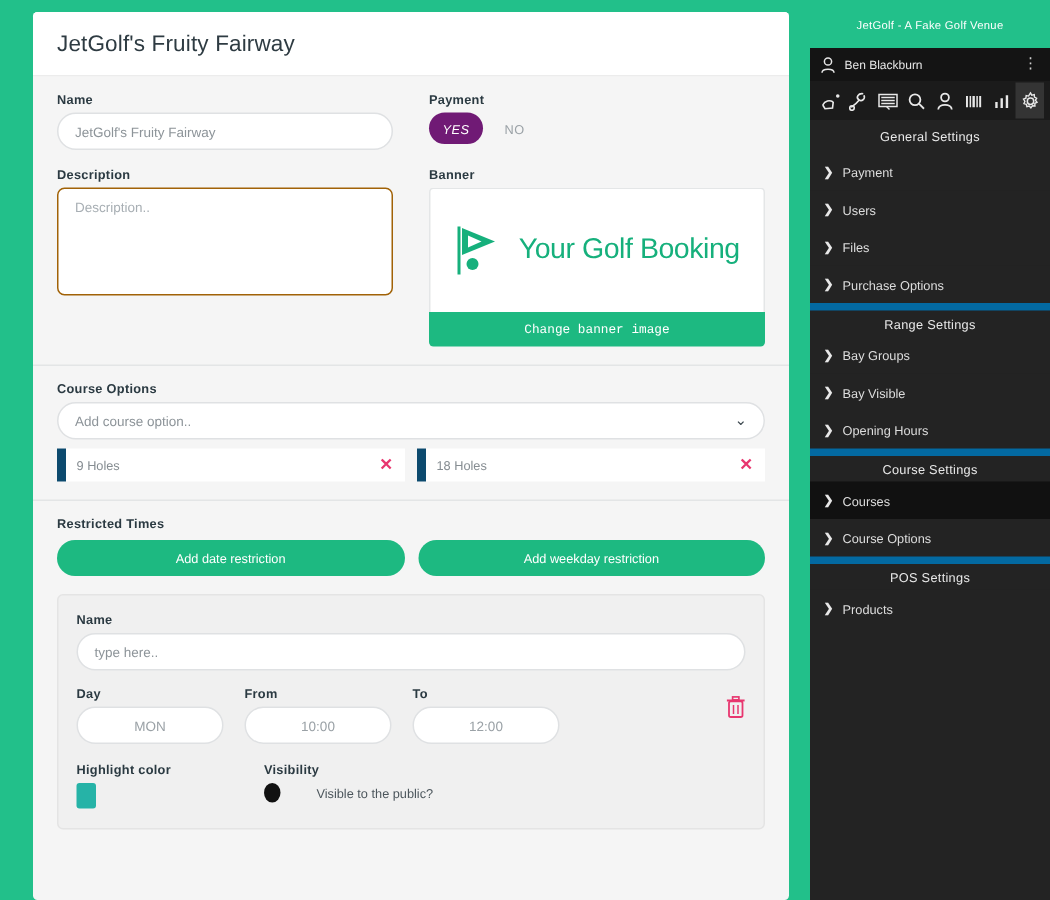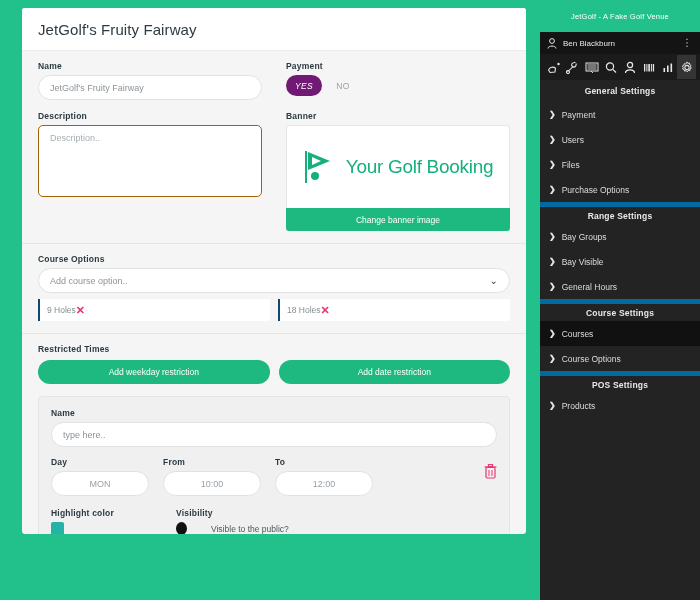--- a/index.html
+++ b/index.html
@@ -14,21 +14,21 @@
   
   .main {
     width: 540px; height: 600px;
     background: #22c08a;
     padding: 8px 14px 0 22px;
     overflow: hidden;
   }
   .card {
     background: #f5f5f5;
     border-radius: 3px;
-    height: 526px;
+    height: 592px;
     overflow: hidden;
     position: relative;
   }
   .card-header {
     background: #ffffff;
     padding: 13px 16px 12px 16px;
     border-bottom: 1px solid #ececec;
   }
   .card-title {
     font-size: 15px;
@@ -108,47 +108,47 @@
     font-family: "Liberation Sans", sans-serif;
   }
   .banner-btn {
     background: #1db981;
     color: #fff;
     height: 23px;
     border-radius: 0 0 3px 3px;
     display: flex; align-items: center; justify-content: center;
     font-size: 8.5px;
     border: none; width: 100%;
-    font-family: Liberation Sans, sans-serif;
+    font-family: Liberation Mono, monospace;
     cursor: pointer;
   }
 
   
   .section {
     border-top: 1px solid #e3e5e6;
     margin: 12px -16px 0 -16px;
     padding: 10px 16px 0 16px;
   }
   .select-wrap { position: relative; }
   .select-wrap .chev {
     position: absolute; right: 12px; top: 50%;
     transform: translateY(-50%);
     color: #3a464d; font-size: 10px; line-height: 1;
   }
   .chips { display: flex; gap: 8px; margin-top: 6px; }
   .chip {
     flex: 1;
     background: #fff;
-    border-left: 2px solid #0c4a6e;
+    border-left: 6px solid #0c4a6e;
     height: 22px;
     display: flex; align-items: center;
     padding: 0 8px 0 7px;
     font-size: 8.5px;
     color: #868d92;
-    justify-content: flex-start;
+    justify-content: space-between;
   }
   .chip-x { color: #e8366f; font-size: 11px; font-weight: bold; line-height: 1; cursor: pointer; }
 
   .btn-row { display: flex; gap: 9px; margin-top: 6px; }
   .btn-green {
     flex: 1;
     background: #1db981;
     color: #fff;
     border: none;
     height: 24px;
@@ -216,21 +216,21 @@
     color: #e8e8e8;
     cursor: pointer;
   }
   .ibtn.active { background: #343434; }
   .side-scroll { flex: 1; background: #232323; overflow: hidden; }
   .grp-head {
     height: 22px;
     background: #232323;
     color: #e9e9e9;
     font-size: 8.5px;
-    font-weight: bold;
+    font-weight: normal;
     display: flex; align-items: center; justify-content: center;
     letter-spacing: .2px;
   }
   .grp-sep { border-top: 5px solid #0369a1; }
   .nav-item {
     height: 25px;
     display: flex; align-items: center;
     gap: 6px;
     padding-left: 9px;
     color: #ddd;
@@ -306,22 +306,22 @@
             <div class="chip">
               <span>18 Holes</span>
               <span class="chip-x">✕</span>
             </div>
           </div>
         </div>
 
         <div class="section">
           <span class="flabel">Restricted Times</span>
           <div class="btn-row">
+            <button class="btn-green">Add date restriction</button>
             <button class="btn-green">Add weekday restriction</button>
-            <button class="btn-green">Add date restriction</button>
           </div>
 
           <div class="restrict-panel">
             <span class="flabel">Name</span>
             <div class="finput">type here..</div>
 
             <svg class="trash" width="13" height="15" viewBox="0 0 13 15">
               <rect x="2" y="3.5" width="9" height="10.5" rx="1.2" fill="none" stroke="#e8366f" stroke-width="1.2"></rect>
               <line x1="0.6" y1="3" x2="12.4" y2="3" stroke="#e8366f" stroke-width="1.3"></line>
               <rect x="4.4" y="0.6" width="4.2" height="2" fill="none" stroke="#e8366f" stroke-width="1.1"></rect>
@@ -460,21 +460,21 @@
       <div class="nav-item">
         <span class="nav-chev">❯</span>
         <span>Bay Groups</span>
       </div>
       <div class="nav-item">
         <span class="nav-chev">❯</span>
         <span>Bay Visible</span>
       </div>
       <div class="nav-item">
         <span class="nav-chev">❯</span>
-        <span>General Hours</span>
+        <span>Opening Hours</span>
       </div>
 
       <div class="grp-head grp-sep">Course Settings</div>
       <div class="nav-item active">
         <span class="nav-chev">❯</span>
         <span>Courses</span>
       </div>
       <div class="nav-item">
         <span class="nav-chev">❯</span>
         <span>Course Options</span>

